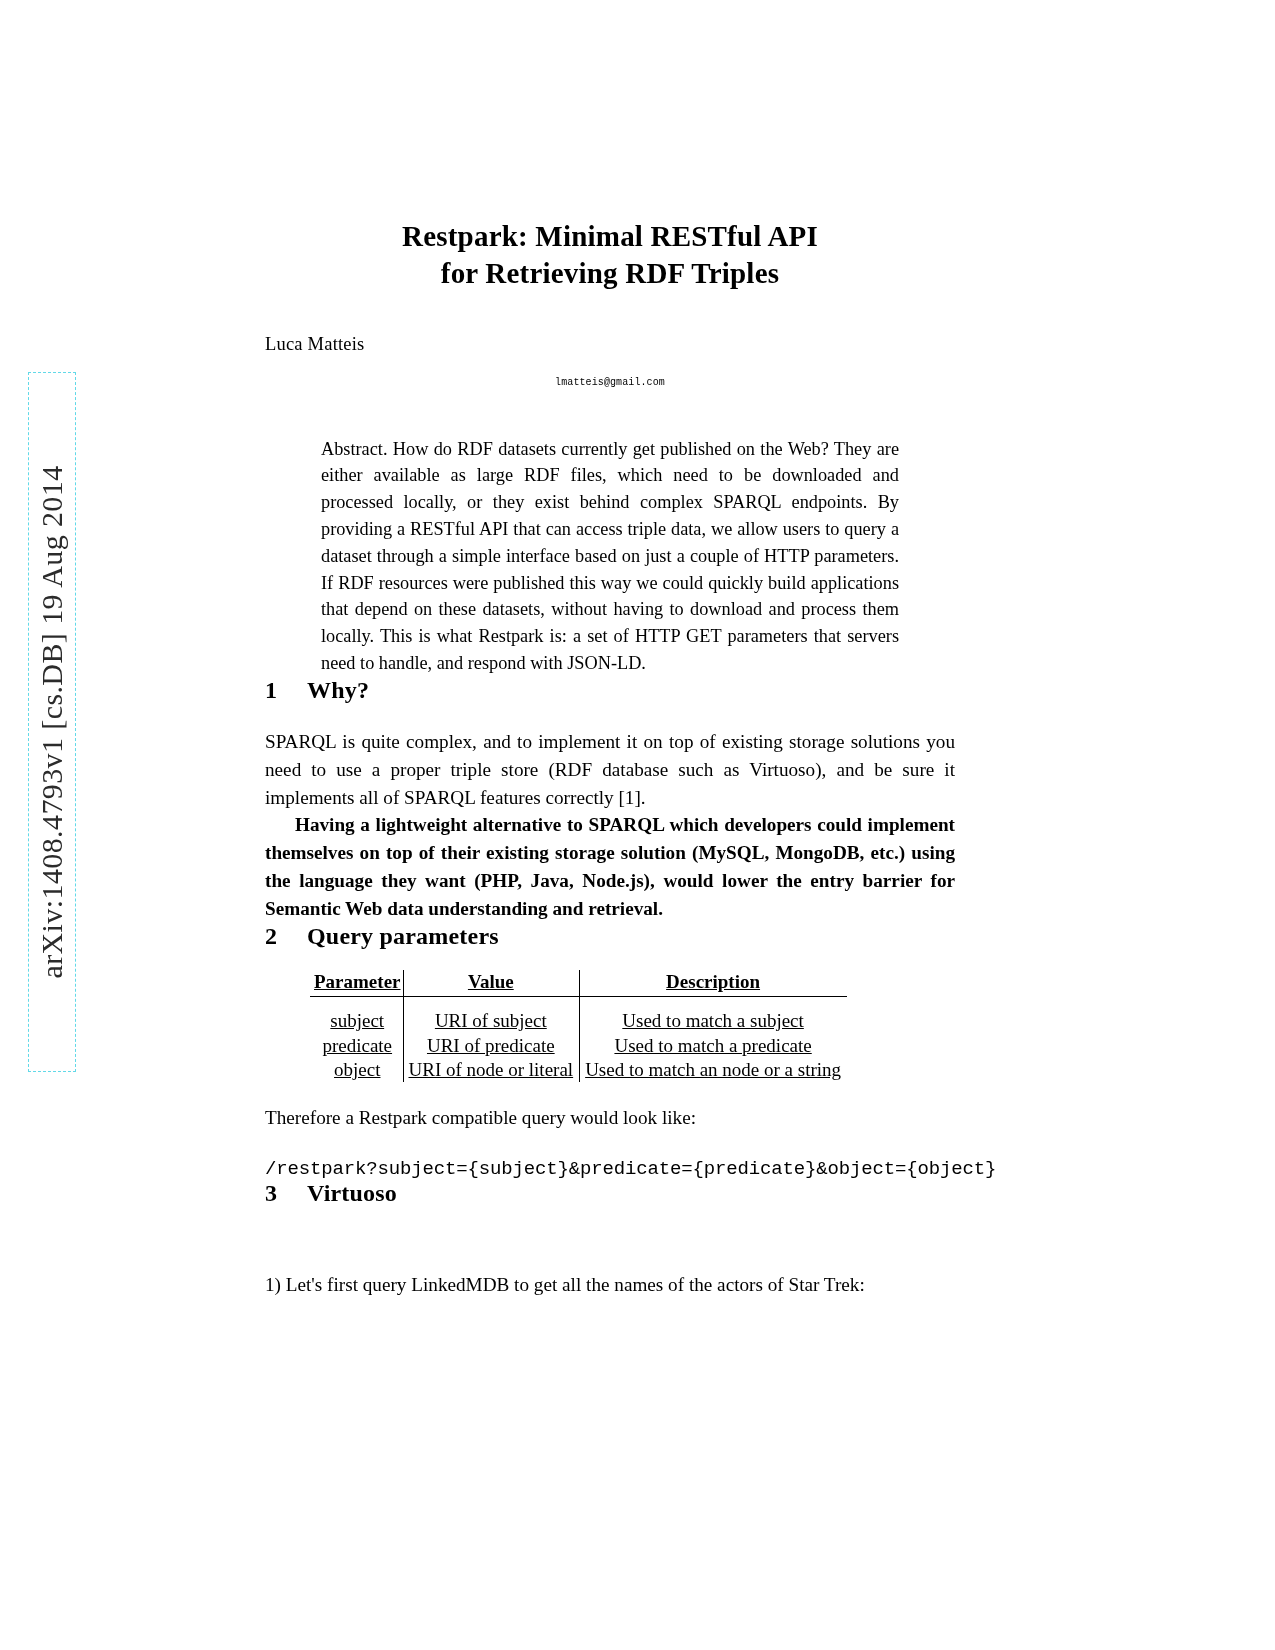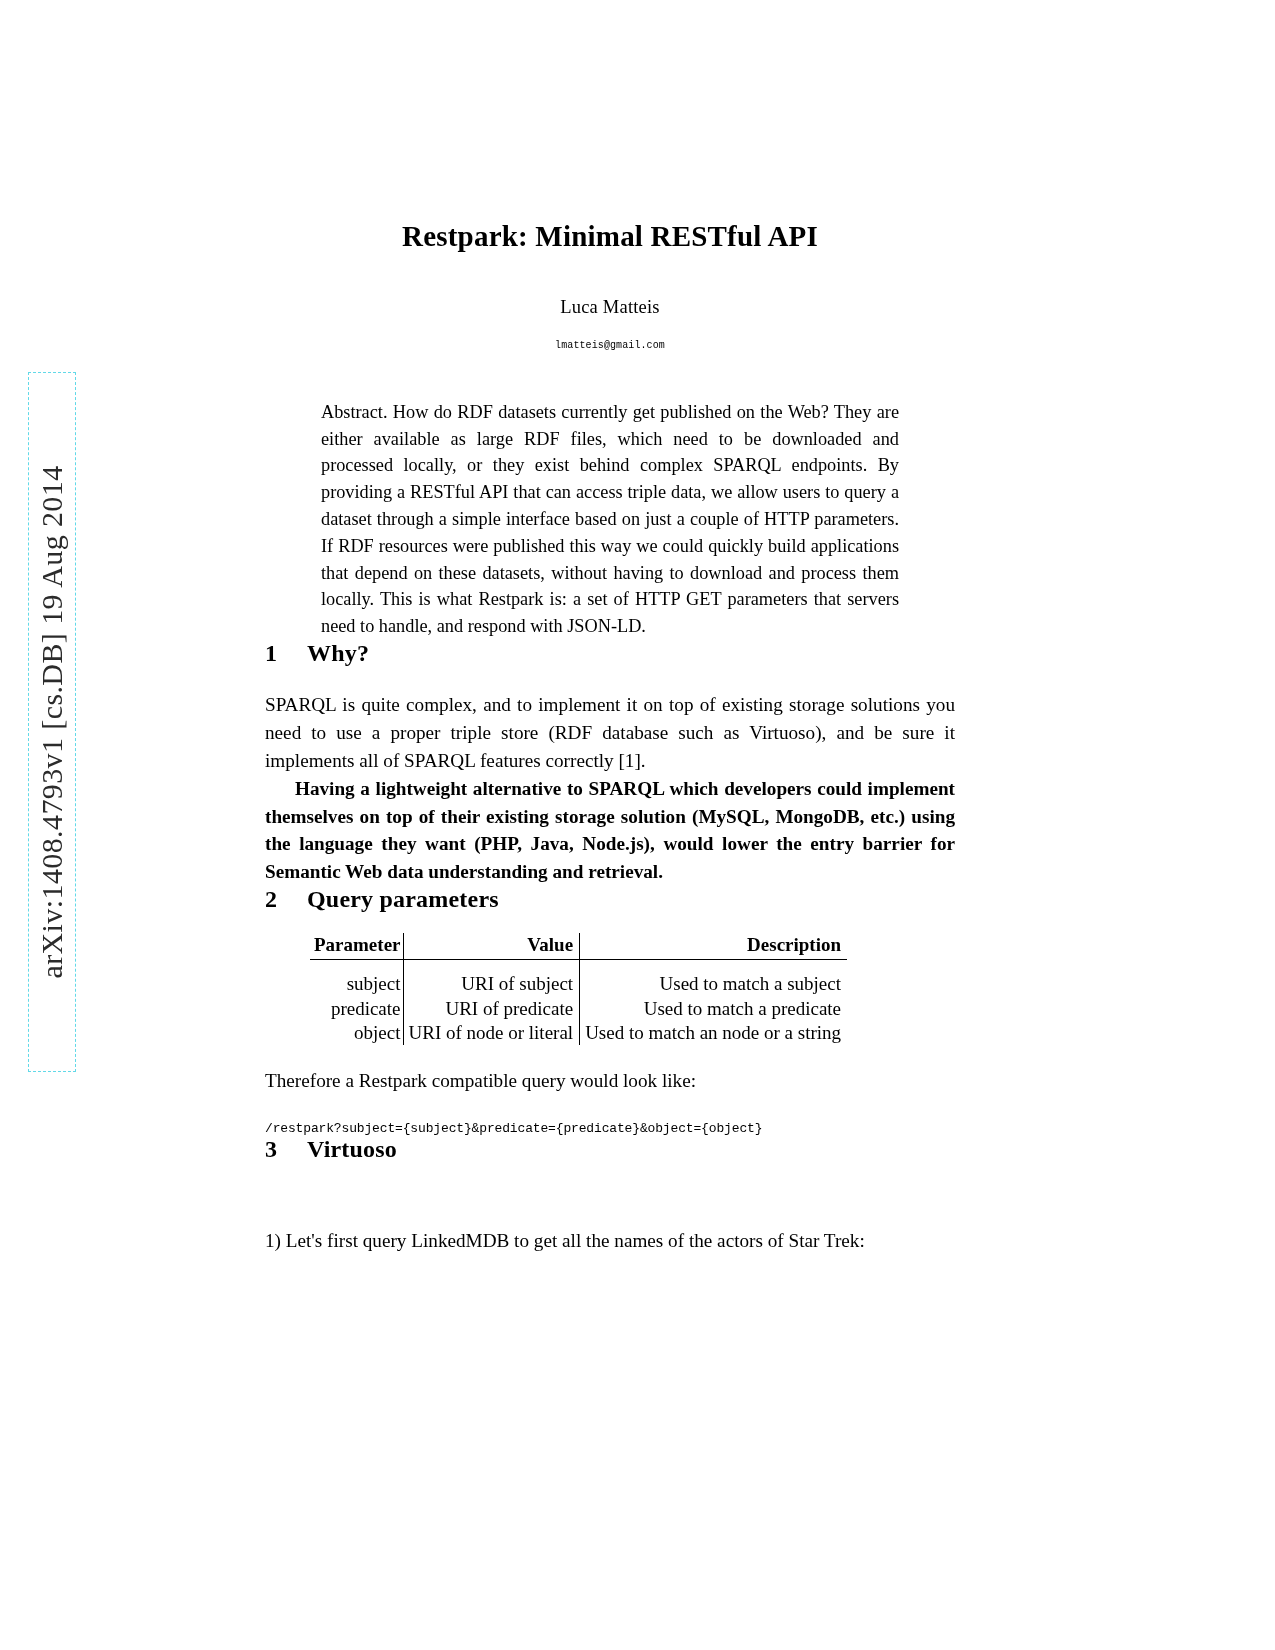--- a/index.html
+++ b/index.html
@@ -60,21 +60,20 @@
     text-align: center;
     font-size: 29px;
     font-weight: bold;
     line-height: 1.27;
     letter-spacing: 0.2px;
   }
   .title .line2 { display: block; }
 
   .author {
     margin-top: 42px;
-    text-align: center;
     font-size: 18.5px;
     letter-spacing: 0.2px;
   }
   .email {
     margin-top: 22px;
     text-align: center;
     font-family: "Liberation Mono", "DejaVu Sans Mono", monospace;
     font-size: 10px;
     letter-spacing: 0.1px;
   }
@@ -126,42 +125,43 @@
 
   .italic-line {
     font-size: 19.2px;
     font-style: italic;
     margin: 0;
     line-height: 1.45;
   }
 
   .mono-line {
     font-family: "Liberation Mono", "DejaVu Sans Mono", monospace;
-    font-size: 13px;
+    font-size: 19px;
     letter-spacing: -0.15px;
     margin: 0;
     white-space: nowrap;
   }
 
   
   .tablewrap {
     margin-top: 20px;
     margin-left: 45px;
   }
   table.params {
     border-collapse: collapse;
     font-size: 19px;
   }
   table.params th,
   table.params td {
-    text-align: right;
+    text-align: center;
     padding: 0 6px 0 4px;
     line-height: 1.28;
     vertical-align: baseline;
     white-space: nowrap;
+    text-decoration: underline;
   }
   table.params thead th {
     font-weight: bold;
     border-bottom: 1.6px solid #000;
     padding-bottom: 2px;
   }
   table.params th.c1,
   table.params td.c1 { padding-right: 2px; }
   table.params th.c2,
   table.params td.c2 {
@@ -186,20 +186,21 @@
 <div class="page">
 
   <div class="arxiv-stamp">
     <div class="vtext">arXiv:1408.4793v1  [cs.DB]  19 Aug 2014</div>
   </div>
 
   <div class="col">
 
     <div class="title">
       <span>Restpark: Minimal RESTful API</span>
+      <span class="line2">for Retrieving RDF Triples</span>
     </div>
 
     <div class="author">Luca Matteis</div>
 
     <div class="email">lmatteis@gmail.com</div>
 
     <div class="abstract">
       <b>Abstract.</b>
       <span>How do RDF datasets currently get published on the Web? They are either available as large RDF files, which need to be downloaded and processed locally, or they exist behind complex SPARQL endpoints. By providing a RESTful API that can access triple data, we allow users to query a dataset through a simple interface based on just a couple of HTTP parameters. If RDF resources were published this way we could quickly build applications that depend on these datasets, without having to download and process them locally. This is what Restpark is: a set of HTTP GET parameters that servers need to handle, and respond with JSON-LD.</span>
     </div>

